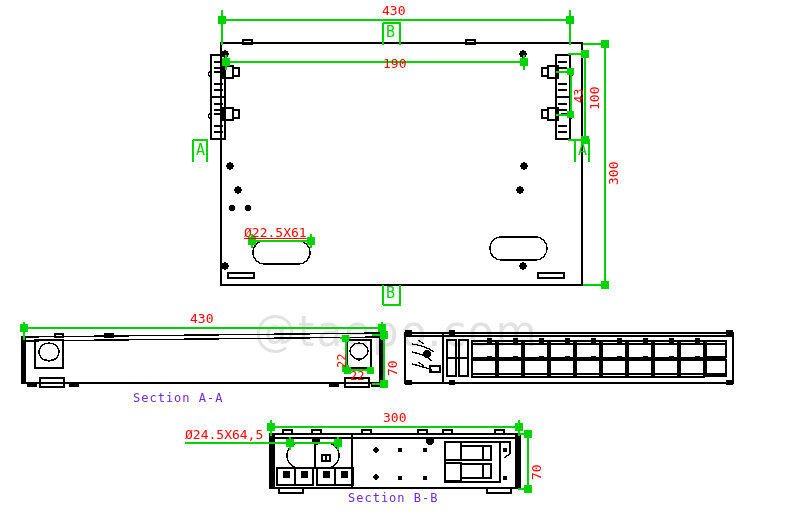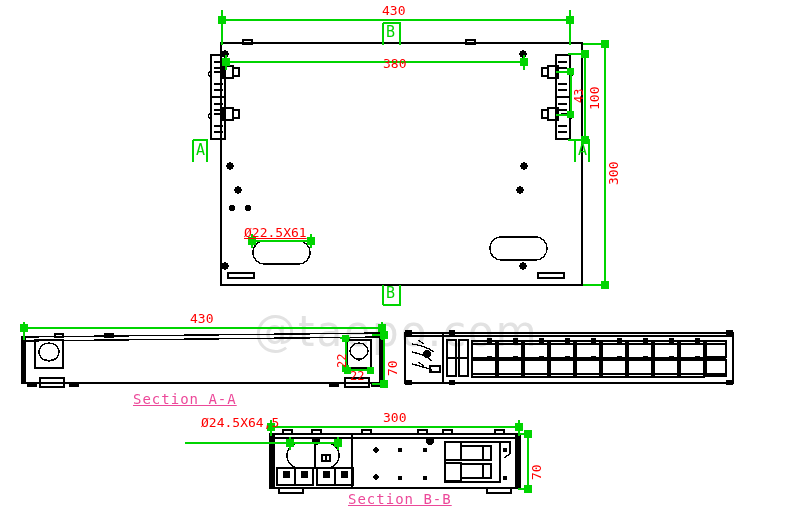--- a/index.html
+++ b/index.html
@@ -7,21 +7,21 @@
        font-family:"DejaVu Sans Mono","Liberation Mono",monospace;}
   #stage{position:relative;width:789px;height:522px;background:#fff;}
   svg.layer{position:absolute;left:0;top:0;width:789px;height:522px;}
   .wm{position:absolute;left:254px;top:307px;font-size:42px;letter-spacing:2px;
       color:#e2e2e2;font-family:"DejaVu Sans","Liberation Sans",sans-serif;
       white-space:nowrap;user-select:none;}
   .lbl{position:absolute;white-space:nowrap;line-height:1;}
   .dim{color:#ff0000;font-size:13px;}
   .dim-s{color:#ff0000;font-size:12px;}
   .sec{color:#00d400;font-size:13px;}
-  .secbig{color:#ec4899;font-size:14px;letter-spacing:1px;text-decoration:underline;}
+  .secbig{color:#6d28d9;font-size:12px;letter-spacing:1px;}
   .rot90{transform:rotate(-90deg);transform-origin:left top;}
 </style>
 </head>
 <body>
 
 <div id="stage">
 
   <div class="wm">@taepo.com</div>
 
   <svg class="layer" viewBox="0 0 789 522" shape-rendering="crispEdges">
@@ -312,35 +312,35 @@
       <line x1="185" y1="443" x2="290" y2="443"></line>
       <line x1="290" y1="437" x2="290" y2="450"></line>
       <line x1="338" y1="437" x2="338" y2="450"></line>
       <line x1="290" y1="443" x2="338" y2="443"></line>
       <rect x="287" y="440" width="6" height="6"></rect>
       <rect x="335" y="440" width="6" height="6"></rect>
     </g>
   </svg>
 
   <div class="lbl dim" style="left:382px;top:4px;">430</div>
-  <div class="lbl dim" style="left:383px;top:57px;">380</div>
+  <div class="lbl dim" style="left:383px;top:57px;">190</div>
   <div class="lbl dim rot90" style="left:607px;top:185px;">300</div>
   <div class="lbl dim rot90" style="left:588px;top:110px;">100</div>
   <div class="lbl dim-s rot90" style="left:573px;top:103px;">43</div>
   <div class="lbl dim" style="left:244px;top:226px;text-decoration:underline;">Ø22.5X61</div>
 
   <div class="lbl sec" style="left:196px;top:143px;font-size:15px;">A</div>
   <div class="lbl sec" style="left:578px;top:143px;font-size:15px;">A</div>
   <div class="lbl sec" style="left:386px;top:25px;font-size:15px;">B</div>
   <div class="lbl sec" style="left:386px;top:286px;font-size:15px;">B</div>
 
   <div class="lbl dim" style="left:190px;top:312px;">430</div>
   <div class="lbl dim rot90" style="left:386px;top:376px;">70</div>
   <div class="lbl dim-s rot90" style="left:336px;top:368px;">22</div>
   <div class="lbl dim-s" style="left:350px;top:370px;">22</div>
   <div class="lbl secbig" style="left:133px;top:392px;">Section A-A</div>
 
   <div class="lbl dim" style="left:383px;top:411px;">300</div>
   <div class="lbl dim rot90" style="left:530px;top:480px;">70</div>
-  <div class="lbl dim" style="left:185px;top:416px;margin-left:16px;">Ø24.5X64,5</div>
+  <div class="lbl dim" style="left:185px;top:428px;">Ø24.5X64,5</div>
   <div class="lbl secbig" style="left:348px;top:492px;">Section B-B</div>
 
 </div>
 
 </body></html>

